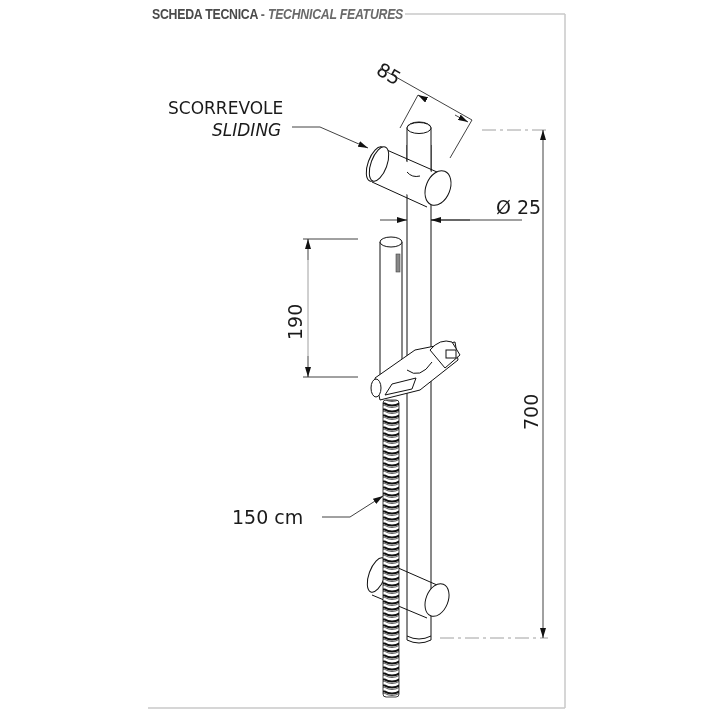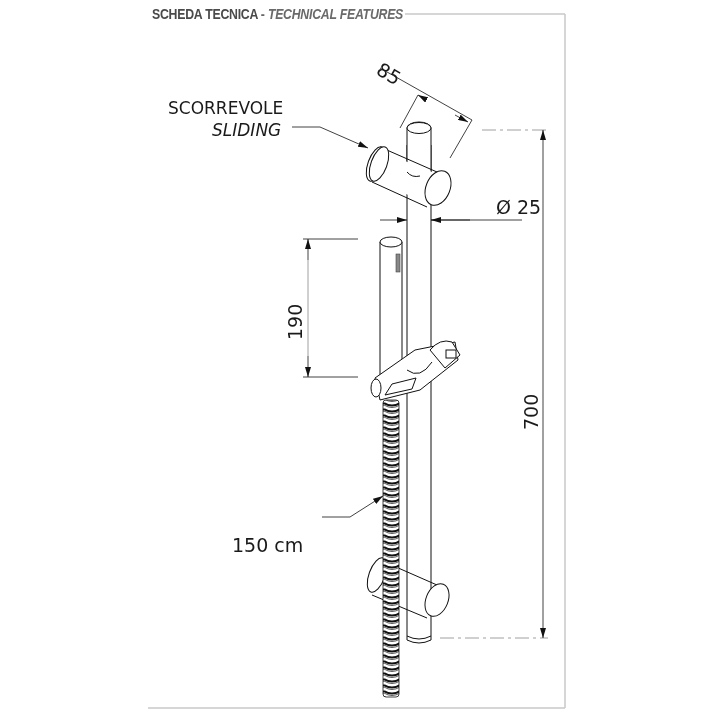--- a/index.html
+++ b/index.html
@@ -113,18 +113,18 @@
       <line x1="543" y1="160" x2="543" y2="608"></line>
     </g>
 
     <path d="M292,127 L320,127 L368,148" stroke-width="0.8" marker-end="url(#arr)"></path>
     <path d="M322,517 L350,517 L383,496" stroke-width="0.8" marker-end="url(#arr)"></path>
   </g>
 </svg>
 
 <div class="lbl" style="left:168px;top:98px;font-size:17px;">SCORREVOLE</div>
 <div class="lbl" style="left:212px;top:120px;font-size:17px;font-style:italic;">SLIDING</div>
-<div class="lbl" style="left:232px;top:534px;font-size:19px;">150 cm</div>
+<div class="lbl" style="left:232px;top:506px;font-size:19px;">150 cm</div>
 
 <div class="lbl" style="left:384px;top:58px;font-size:19px;transform:rotate(30deg);transform-origin:left top;">85</div>
 <div class="lbl" style="left:472px;top:196px;font-size:19px;margin-left:24px;">Ø 25</div>
 <div class="lbl" style="left:284px;top:340px;font-size:19px;transform:rotate(-90deg);transform-origin:left top;">190</div>
 <div class="lbl" style="left:520px;top:430px;font-size:19px;transform:rotate(-90deg);transform-origin:left top;">700</div>
 
 </body></html>

